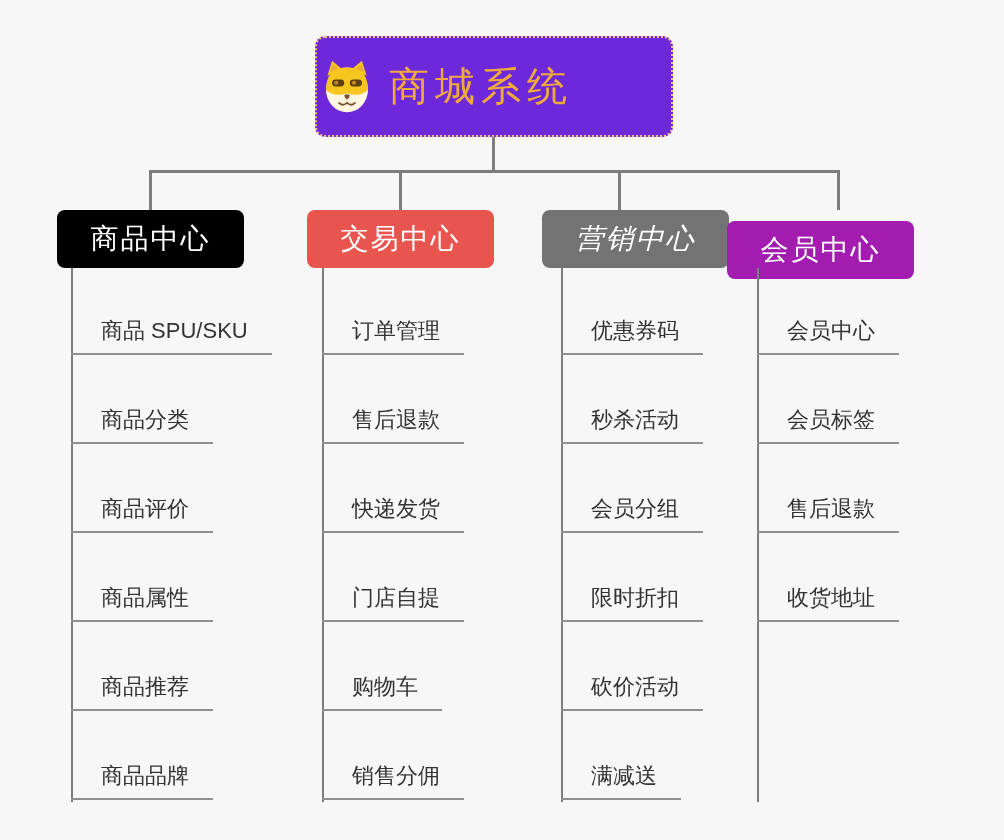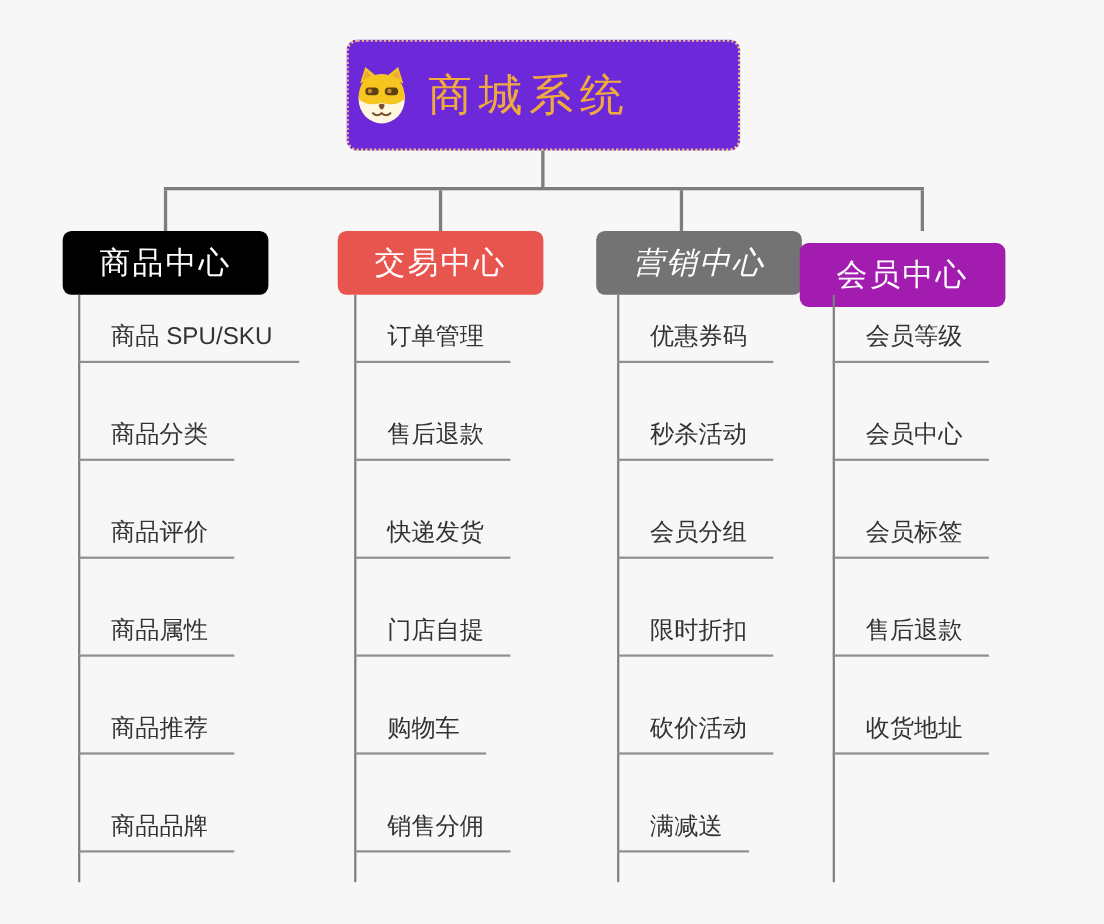--- a/index.html
+++ b/index.html
@@ -28,21 +28,21 @@
   
   .branch-box{
     position:absolute;top:210px;width:187px;height:58px;border-radius:8px;
     display:flex;align-items:center;justify-content:center;cursor:pointer;
   }
   .branch-label{font-size:28px;color:#FFFFFF;letter-spacing:2px;white-space:nowrap;}
   
   .leaf-column{position:absolute;top:266px;}
   .trunk{position:absolute;left:0;top:2px;width:2px;height:534px;background:#7D7D7D;}
   .leaf-item{
-    height:89px;display:flex;align-items:center;cursor:pointer;
+    height:89px;display:flex;align-items:flex-end;cursor:pointer;
     position:relative;
   }
   .leaf-text{
     display:inline-block;white-space:nowrap;
     font-size:22px;color:#333333;
     padding:0 24px 7px 30px;
     border-bottom:2px solid #8F8F8F;
   }
 </style>
 </head>
@@ -151,23 +151,20 @@
       <div class="leaf-item">
         <span class="leaf-text">满减送</span>
       </div>
     </div>
     <div class="branch-box" style="left: 727px; background: #a21caf; margin-top: 11px;">
       <span class="branch-label">会员中心</span>
     </div>
     <div class="leaf-column" style="left: 757px;">
       <div class="trunk"></div>
       <div class="leaf-item">
-        <span class="leaf-text">会员等级</span>
-      </div>
-      <div class="leaf-item">
         <span class="leaf-text">会员中心</span>
       </div>
       <div class="leaf-item">
         <span class="leaf-text">会员标签</span>
       </div>
       <div class="leaf-item">
         <span class="leaf-text">售后退款</span>
       </div>
       <div class="leaf-item">
         <span class="leaf-text">收货地址</span>

